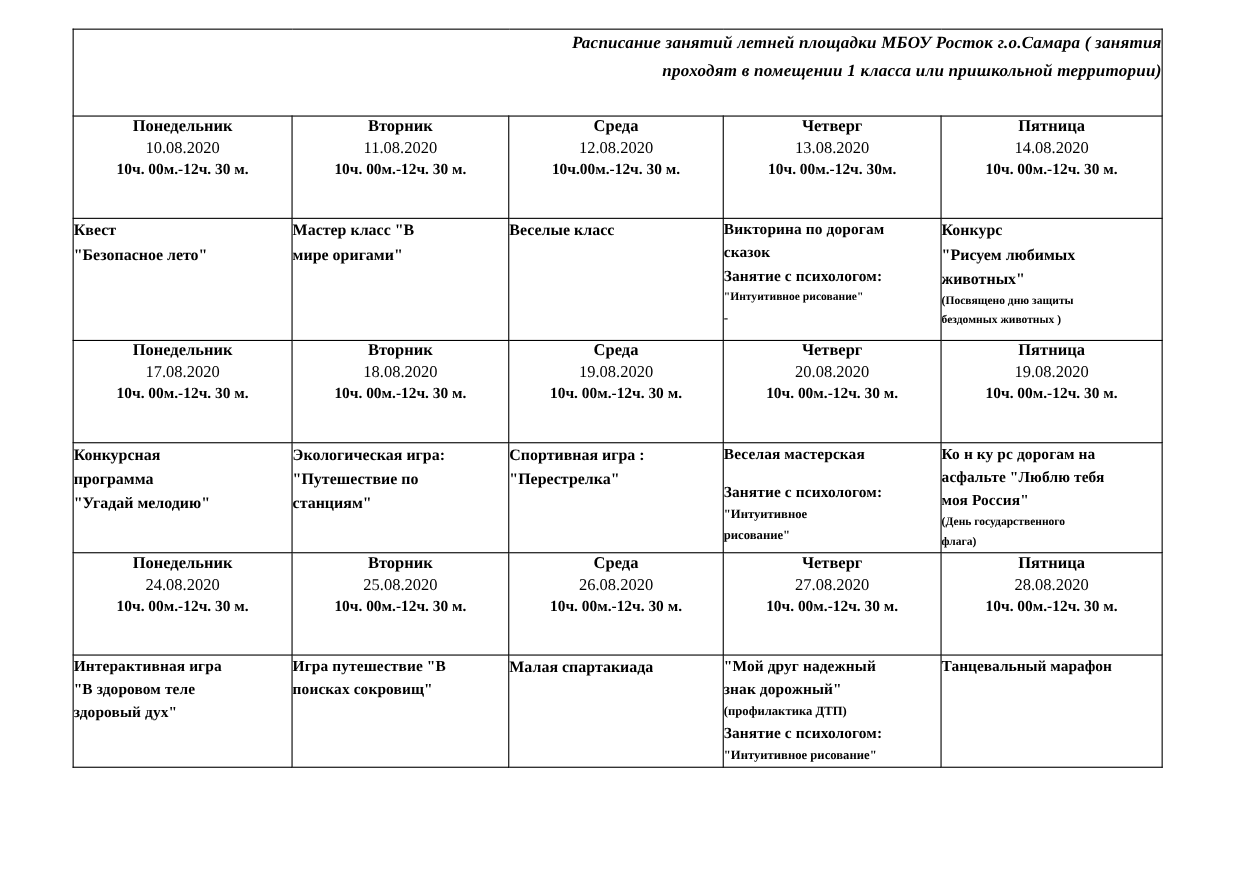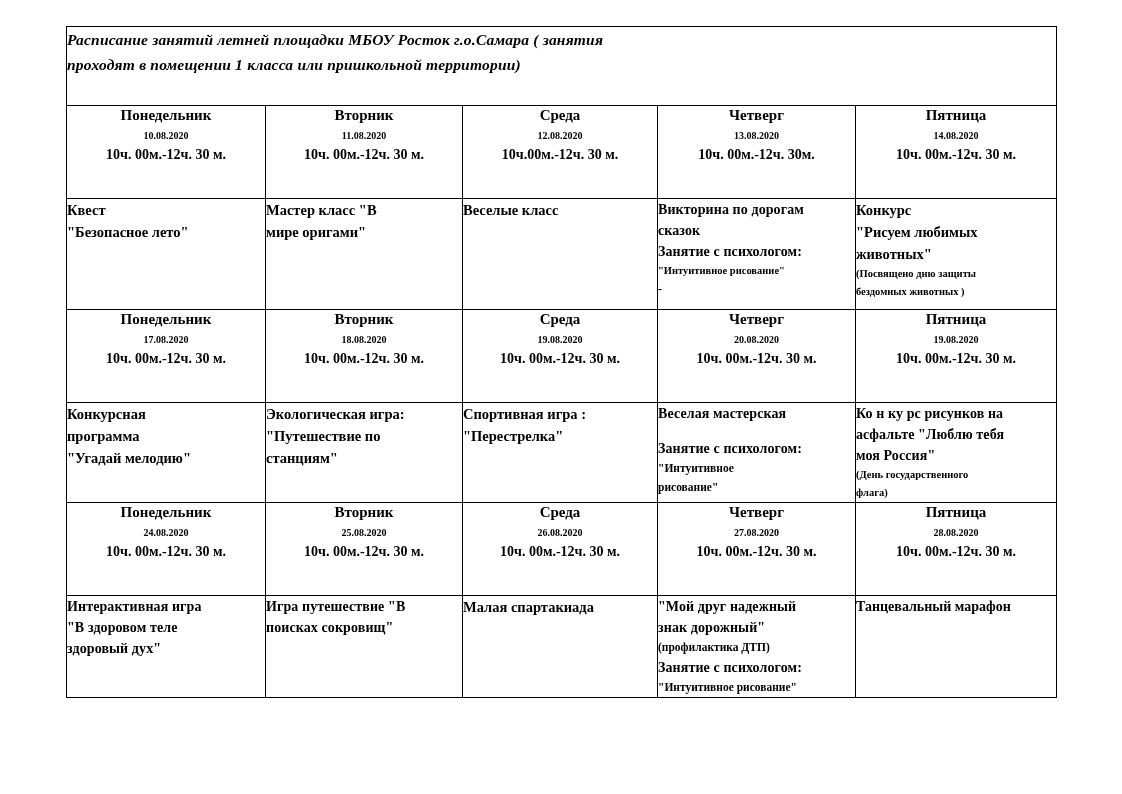--- a/index.html
+++ b/index.html
@@ -41,21 +41,21 @@
   
   col.c1 { width: 199px; }
   col.c2 { width: 197px; }
   col.c3 { width: 195px; }
   col.c4 { width: 198px; }
   col.c5 { width: 201px; }
 
   
   .title-cell {
     height: 78px;
-    text-align: left;
+    text-align: right;
     padding: 7px 20px 0 20px;
   }
   .title-text {
     font-weight: bold;
     font-style: italic;
     font-size: 15.5px;
     line-height: 25px;
     letter-spacing: 0.2px;
   }
 
@@ -64,22 +64,22 @@
     height: 92px;
     text-align: center;
     padding-top: 8px;
   }
   .day-name {
     font-weight: bold;
     font-size: 15px;
     line-height: 19px;
   }
   .day-date {
-    font-weight: bold;
-    font-size: 10px;
+    font-weight: normal;
+    font-size: 15px;
     line-height: 21px;
   }
   .day-time {
     font-weight: bold;
     font-size: 14px;
     line-height: 17px;
   }
 
   
   .act-cell {
@@ -246,21 +246,21 @@
           <div class="act-line">Спортивная игра :</div>
           <div class="act-line">"Перестрелка"</div>
         </td>
         <td class="act-cell">
           <div class="act-line wide">Веселая мастерская</div>
           <div class="act-line wide gap">Занятие с психологом:</div>
           <div class="act-line small">"Интуитивное</div>
           <div class="act-line small">рисование"</div>
         </td>
         <td class="act-cell">
-          <div class="act-line wide">Ко н ку рс рисунков на</div>
+          <div class="act-line wide">Ко н ку рс дорогам на</div>
           <div class="act-line wide">асфальте "Люблю тебя</div>
           <div class="act-line wide">моя Россия"</div>
           <div class="act-line tiny">(День государственного</div>
           <div class="act-line tiny">флага)</div>
         </td>
       </tr>
 
       <tr>
         <td class="date-cell">
           <div class="day-name">Понедельник</div>

